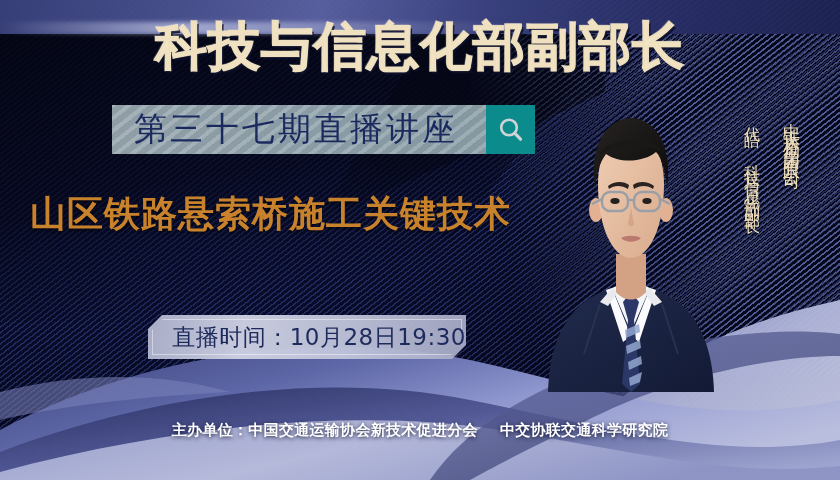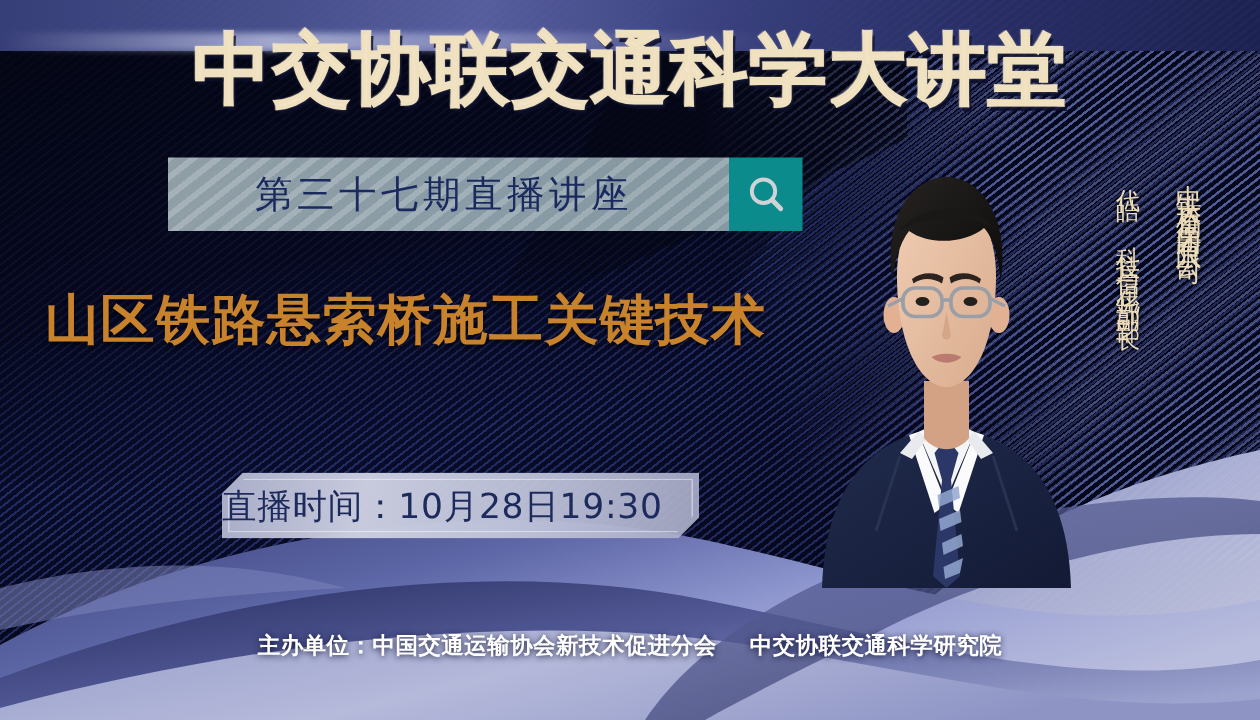--- a/index.html
+++ b/index.html
@@ -100,21 +100,21 @@
     content:"";position:absolute;inset:0;
     background-image:repeating-linear-gradient(-38deg,
       rgba(255,255,255,.00) 0px,rgba(255,255,255,.00) 6px,
       rgba(255,255,255,.20) 6px,rgba(255,255,255,.20) 10px);
   }
   .episode-text{
     position:relative;z-index:2;
     width:100%;height:100%;
     display:flex;align-items:center;justify-content:center;
     font-family:"DejaVu Sans","Liberation Sans",sans-serif;
-    font-size:25px;font-weight:400;letter-spacing:3px;
+    font-size:33px;font-weight:400;letter-spacing:3px;
     color:#1b2a5e;
     padding-right:6px;box-sizing:border-box;
   }
   .episode-search{
     width:49px;height:49px;flex:0 0 49px;
     background:#0b8b8c;
     display:flex;align-items:center;justify-content:center;
   }
   .episode-search svg{display:block;}
 
@@ -129,21 +129,21 @@
     color:#c8822c;
     text-shadow:0 2px 3px rgba(0,0,0,.55);
   }
 
   
   .time-bar{
     position:absolute;left:148px;top:315px;
     width:318px;height:44px;
     background:linear-gradient(100deg,rgba(176,180,206,.95) 0%,rgba(205,208,226,.97) 30%,rgba(192,196,218,.95) 62%,rgba(168,172,200,.92) 100%);
     clip-path:polygon(14px 0,100% 0,100% calc(100% - 14px),calc(100% - 14px) 100%,0 100%,0 14px);
-    display:flex;align-items:center;justify-content:flex-start;
+    display:flex;align-items:center;justify-content:flex-end;
     box-shadow:0 3px 10px rgba(0,0,0,.45);
   }
   .time-bar:before{
     content:"";position:absolute;inset:4px;
     border:1px solid rgba(255,255,255,.45);
     clip-path:polygon(11px 0,100% 0,100% calc(100% - 11px),calc(100% - 11px) 100%,0 100%,0 11px);
     pointer-events:none;
   }
   .time-text{
     position:relative;z-index:2;
@@ -302,21 +302,21 @@
 
       <path d="M91 116 L88 132 C 89 135, 93 135, 94 132 Z" fill="#d09f82" opacity="0.75"></path>
 
       <path d="M81 146 C 86 143, 96 143, 101 146 C 96 151, 86 151, 81 146 Z" fill="#bb7a70"></path>
 
       <path d="M60 212 L44 262" stroke="#2c3758" stroke-width="2" fill="none" opacity="0.8"></path>
       <path d="M122 212 L138 262" stroke="#2c3758" stroke-width="2" fill="none" opacity="0.8"></path>
     </svg>
   </div>
 
-  <div class="main-title">中交协联交通科学大讲堂</div>
+  <div class="main-title">科技与信息化部副部长</div>
 
   <div class="episode-bar">
     <div class="fill">
       <div class="episode-text">第三十七期直播讲座</div>
     </div>
     <div class="episode-search">
       <svg width="30" height="30" viewBox="0 0 30 30" aria-hidden="true">
         <circle cx="13" cy="12.5" r="7.8" fill="none" stroke="#cfd3d6" stroke-width="2.6"></circle>
         <line x1="18.6" y1="18.2" x2="24.5" y2="24.2" stroke="#cfd3d6" stroke-width="3.2" stroke-linecap="round"></line>
       </svg>

